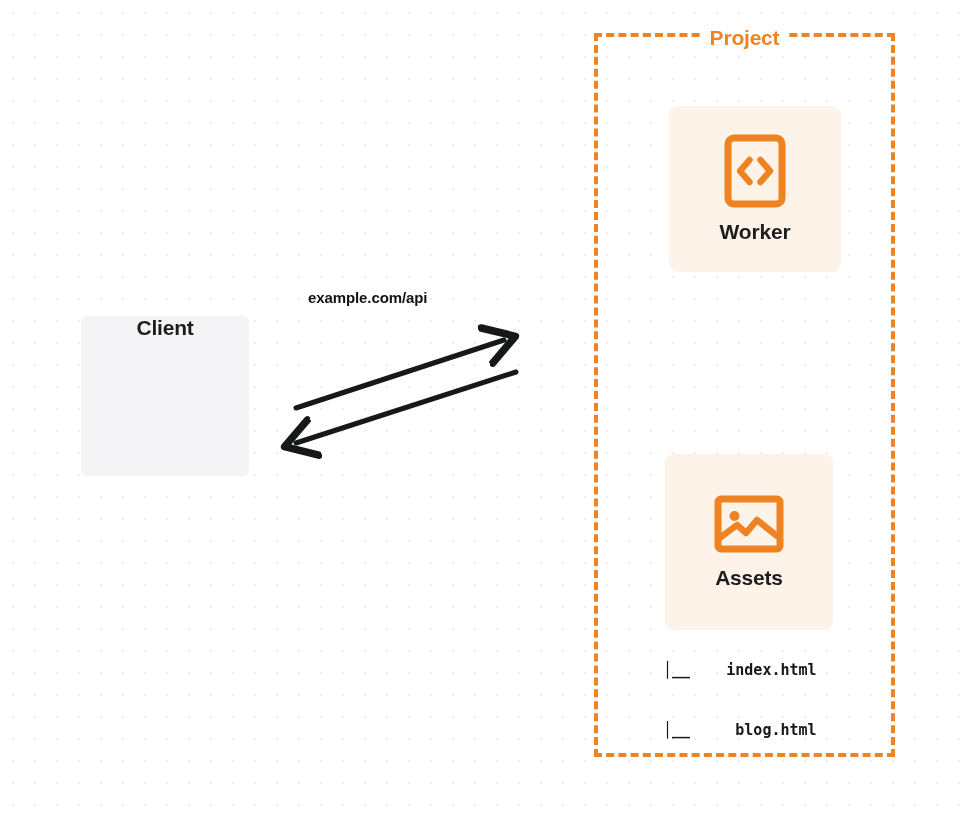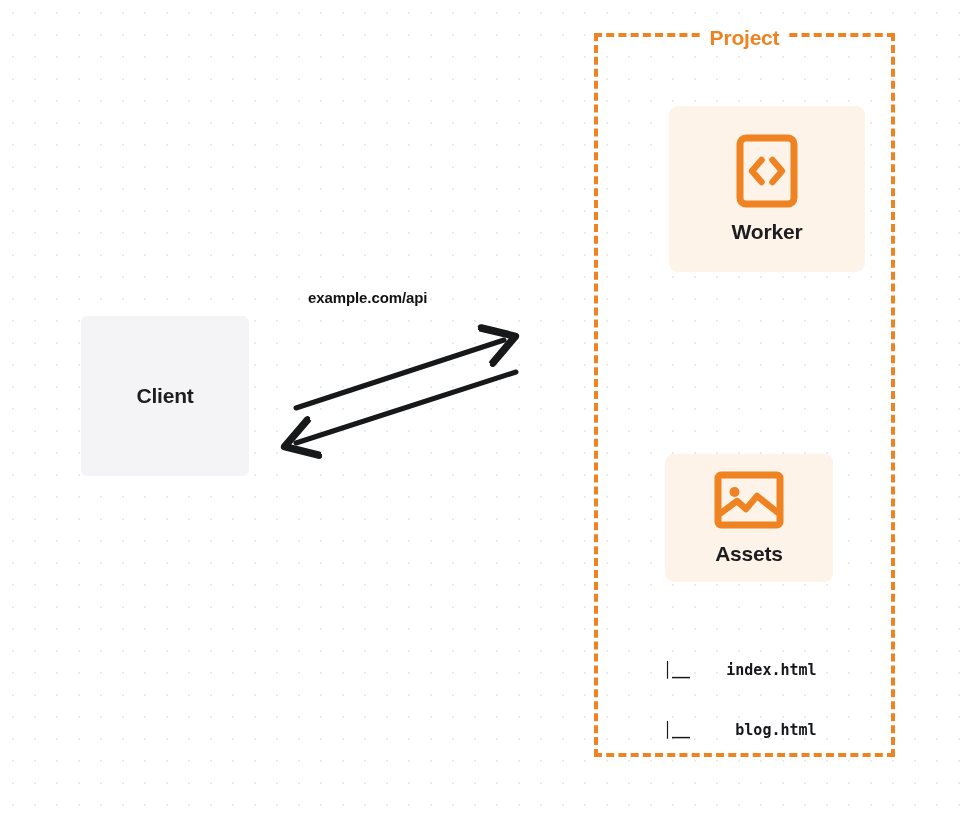--- a/index.html
+++ b/index.html
@@ -27,21 +27,21 @@
   
   .client-box {
     position: absolute;
     left: 81px;
     top: 316px;
     width: 168px;
     height: 160px;
     background: #f4f4f6;
     border-radius: 6px;
     display: flex;
-    align-items: center;
+    align-items: flex-start;
     justify-content: center;
   }
   .client-label {
     font-size: 21px;
     font-weight: bold;
     color: #1d1d1f;
     letter-spacing: -0.2px;
   }
 
   
@@ -95,28 +95,28 @@
     background: #fdf3e8;
     border-radius: 9px;
     display: flex;
     flex-direction: column;
     align-items: center;
     justify-content: center;
   }
   .card-worker {
     left: 71px;
     top: 69px;
-    width: 196px;
+    width: 172px;
     height: 166px;
   }
   .card-assets {
     left: 67px;
     top: 417px;
     width: 168px;
-    height: 128px;
+    height: 176px;
   }
   .card-icon {
     margin-bottom: 12px;
     line-height: 0;
   }
   .card-label {
     font-size: 21px;
     font-weight: bold;
     color: #1d1d1f;
     letter-spacing: -0.2px;

